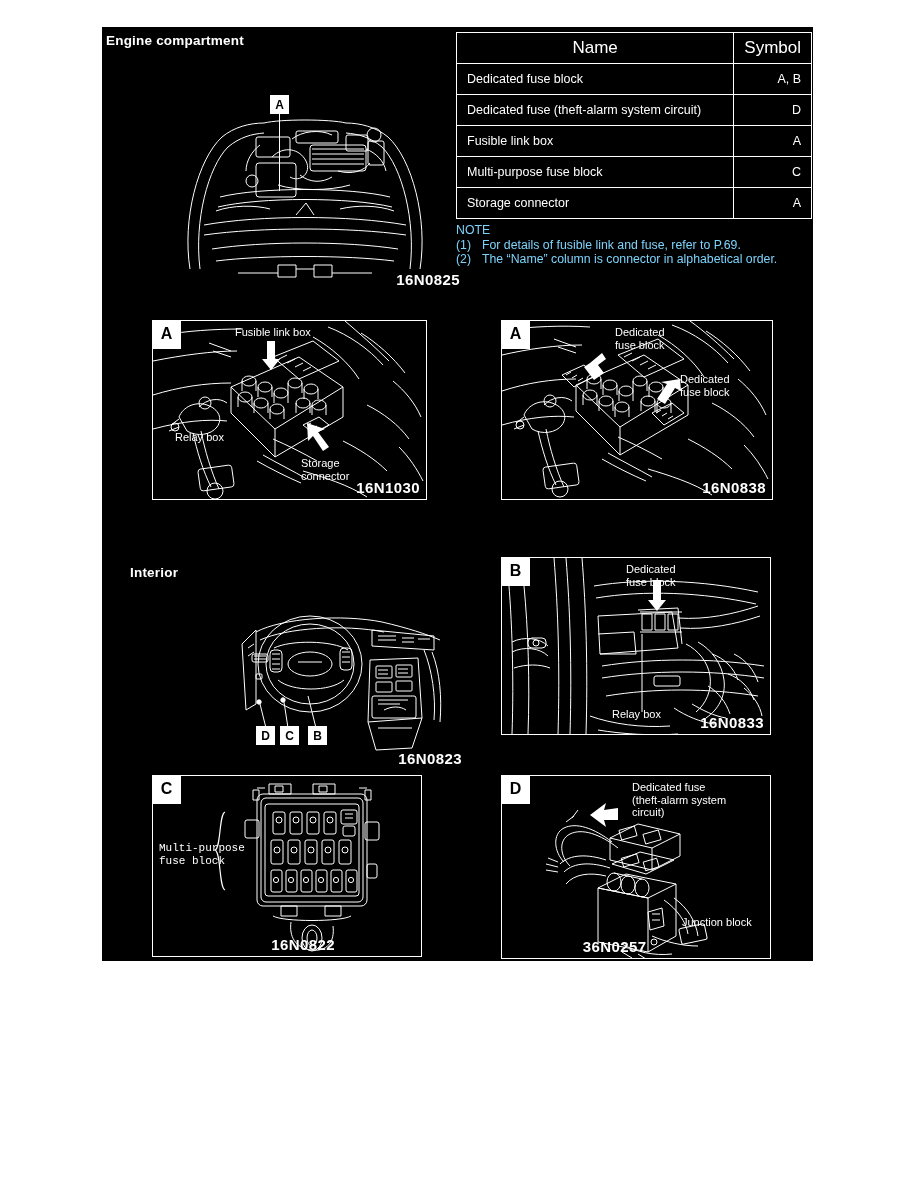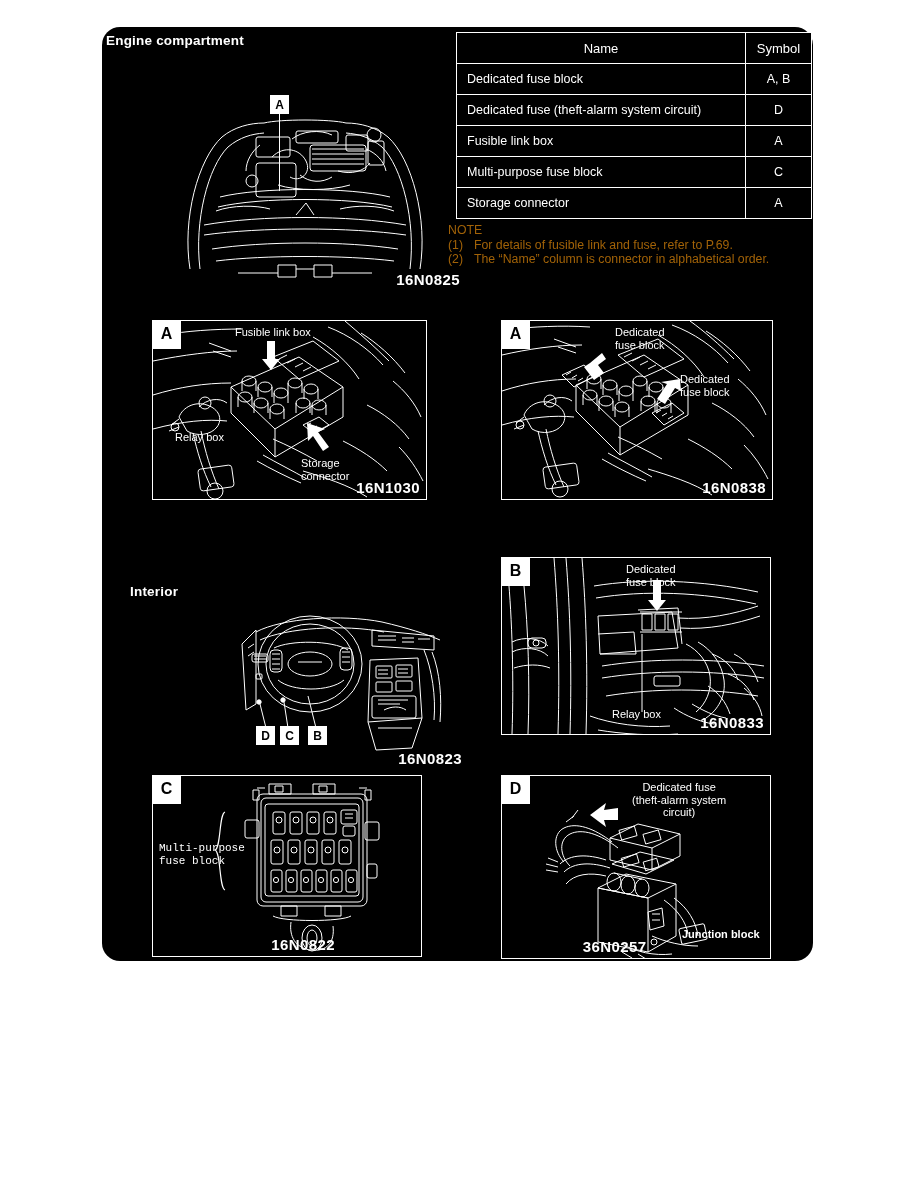--- a/index.html
+++ b/index.html
@@ -10,61 +10,60 @@
     font-family: "Liberation Sans", sans-serif;
   }
   .page { position: relative; width: 918px; height: 1188px; background:#fff; overflow:hidden; }
 
   
   .scan {
     position: absolute;
     left: 102px; top: 27px;
     width: 711px; height: 934px;
     background: #000000;
-    border-radius: 18px;
   }
 
   
   .heading {
     position: absolute;
     color: #ffffff;
     font-weight: bold;
     font-size: 13.5px;
     letter-spacing: .2px;
     white-space: nowrap;
   }
   #heading-engine { left: 4px; top: 6px; }
-  #heading-interior { left: 28px; top: 538px; margin-top: 19px; }
+  #heading-interior { left: 28px; top: 538px; }
 
   
   .ref-table {
     position: absolute;
     left: 354px; top: 5px;
     width: 356px;
     border-collapse: collapse;
     background: #000;
   }
   .ref-table td, .ref-table th {
     border: 1.3px solid #ffffff;
     color: #ffffff;
     font-weight: normal;
     font-size: 12.5px;
     height: 31px;
     padding: 0 10px;
     vertical-align: middle;
   }
-  .ref-table th { text-align: center; font-size: 13px; }
+  .ref-table th { text-align: center; font-size: 17px; }
   .ref-table td.name-cell { text-align: left; }
-  .ref-table td.sym-cell, .ref-table th.sym-head { text-align: center; width: 66px; }
+  .ref-table td.sym-cell, .ref-table th.sym-head { text-align: right; width: 66px; }
 
   
   .note {
     position: absolute;
-    left: 346px; top: 196px;
-    color: #a16207;
+    left: 354px; top: 196px;
+    color: #7dd3fc;
     font-size: 12.3px;
     line-height: 14.6px;
     white-space: nowrap;
   }
   .note .note-row { display: flex; }
   .note .note-num { width: 26px; flex: 0 0 26px; }
 
   
   .panel {
     position: absolute;
@@ -657,24 +656,24 @@
           <path d="M146 136 L160 132 L162 150 L148 154 Z"></path>
           <path d="M150 138 h8 M150 144 h8"></path>
           <path d="M120 176 l10 6 M136 178 l8 5"></path>
         </g>
       </svg>
       <div class="arrow" style="left:86px; top:24px;">
         <svg width="32" height="28" viewBox="0 0 32 28">
             <polygon points="30,8 30,20 16,20 18,27 2,15 18,3 16,10" fill="#ffffff"></polygon>
           </svg>
       </div>
-      <div class="cap" style="left:130px; top:5px;text-align:center;">Dedicated fuse
+      <div class="cap" style="left:130px; top:5px;">Dedicated fuse
 (theft-alarm system
 circuit)</div>
-      <div class="cap" style="left:180px; top:152px;font-weight:bold;">Junction block</div>
+      <div class="cap" style="left:180px; top:140px;">Junction block</div>
 
       <div class="panel-badge">
         <span>D</span>
       </div>
       <div class="fig-id left-id" style="left:42%;">36N0257</div>
     </div>
 
   </div>
 </div>
 

